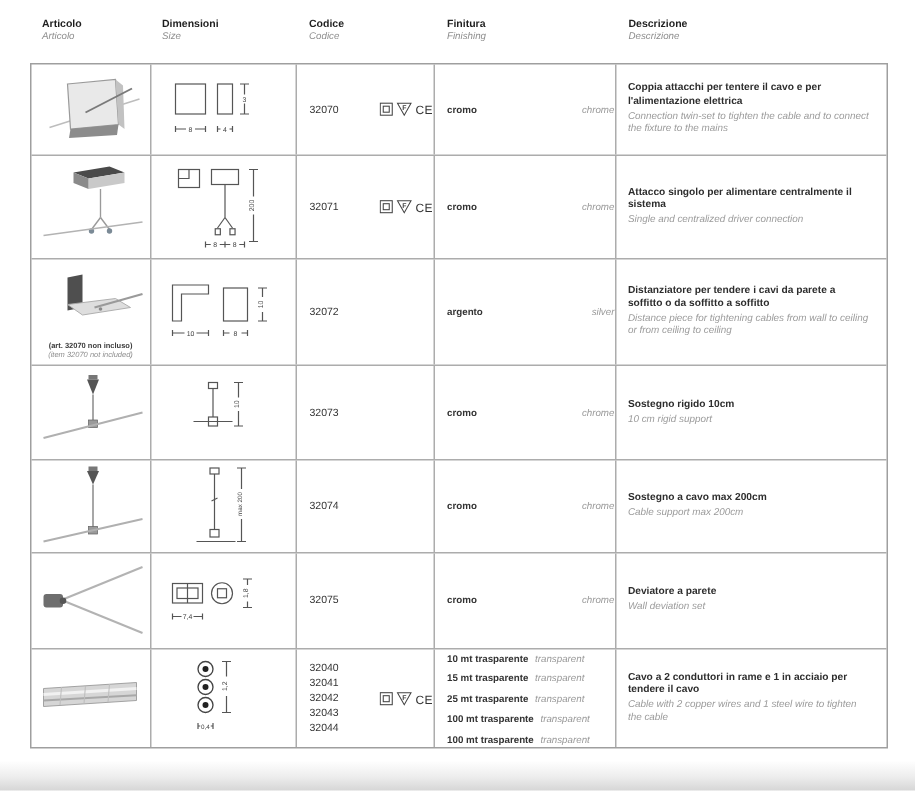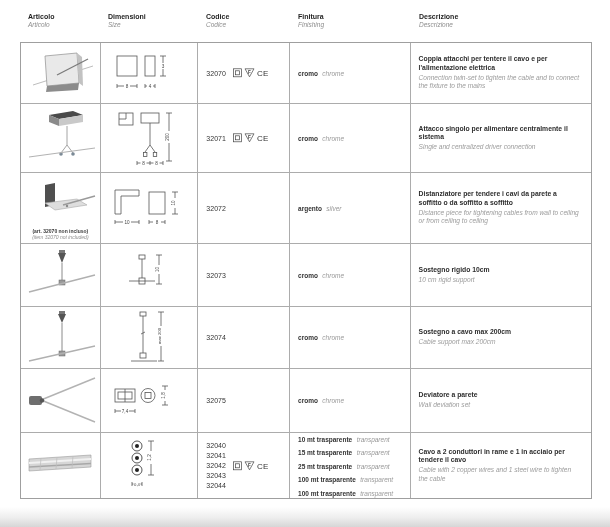--- a/index.html
+++ b/index.html
@@ -17,21 +17,21 @@
   .hrow{display:flex;height:30px;}
   .hcell{box-sizing:border-box;padding-left:8px;}
   .hl{font-size:7px;font-weight:bold;color:#1f1f1f;line-height:9px;}
   .hs{font-size:6.5px;font-style:italic;color:#8e8e8e;line-height:8px;}
 
   
   .tbl{border:1px solid #9f9f9f;width:572px;box-sizing:border-box;}
   .row{display:flex;border-bottom:1px solid #acacac;}
   .row:last-child{border-bottom:none;}
   .cell{box-sizing:border-box;border-right:1px solid #acacac;position:relative;
-        display:flex;align-items:center;overflow:hidden;}
+        display:flex;align-items:center;overflow:hidden;justify-content:space-between;}
   .cell:last-child{border-right:none;}
   .h0{height:60px}.h1{height:68px}.h2{height:70px}.h3{height:62px}.h4{height:61px}.h5{height:63px}.h6{height:65px}
 
   .artcell{justify-content:center;}
   .dimcell{justify-content:center;}
   .codecell{padding-left:8px;gap:7px;font-size:7px;color:#333;}
   .codecol{display:flex;flex-direction:column;line-height:10px;}
   .fincell{padding-left:8px;}
   .fit{font-size:6.5px;font-weight:bold;color:#333;}
   .fen{font-size:6.5px;font-style:italic;color:#999;font-weight:normal;}

